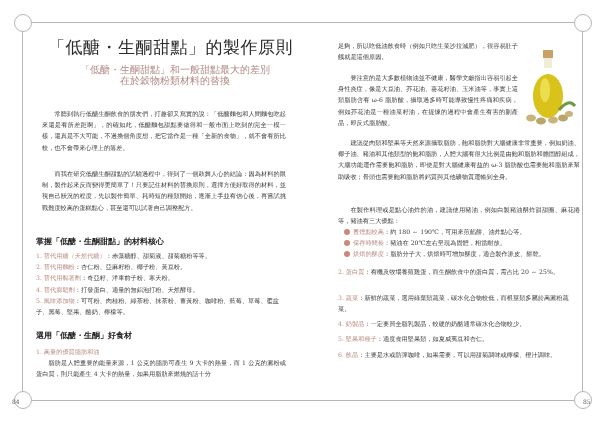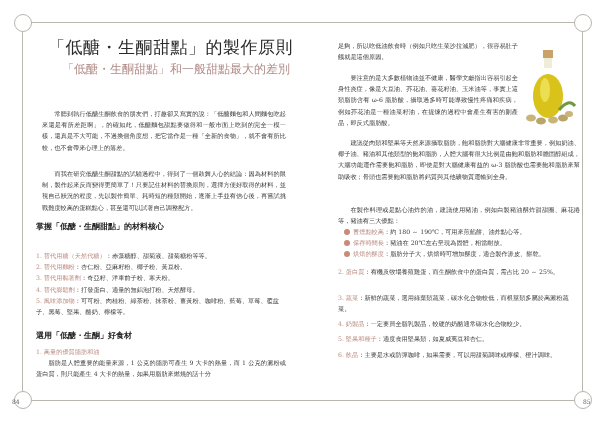--- a/index.html
+++ b/index.html
@@ -13,21 +13,21 @@
   .notch.bl { left:14px; top:391px; }
   .notch.tr { left:574px; top:14px; }
   .notch.br { left:574px; top:391px; }
   .mask { position:absolute; background:#fff; }
   .mask.tl { left:0; top:0; width:30px; height:30px; }
   .mask.bl { left:0; top:392px; width:30px; height:30px; }
   .mask.tr { left:575px; top:0; width:30px; height:30px; }
   .mask.br { left:575px; top:392px; width:30px; height:30px; }
   .pnum { position:absolute; font-size:6px; color:#555; }
   .title { position:absolute; left:48px; top:36px; width:250px; font-size:17px; color:#2a2a2a; letter-spacing:0.5px; font-family:Liberation Sans, sans-serif; }
-  .subtitle { position:absolute; left:60px; top:64px; width:230px; text-align:right; font-size:12px; line-height:11px; color:#b08a86; }
+  .subtitle { position:absolute; left:60px; top:64px; width:230px; text-align:center; font-size:10px; line-height:11px; color:#b08a86; }
   .para { position:absolute; font-size:6.2px; line-height:11.2px; color:#3a3a3a; text-indent:2em; text-align:justify; }
   .h2 { position:absolute; font-size:8px; font-weight:bold; color:#222; font-family:"DejaVu Sans",sans-serif; }
   .list { position:absolute; font-size:6.2px; line-height:11.2px; color:#3a3a3a; margin:0; padding:0; list-style:none; }
   .list li { padding-left:0; }
   .lbl { color:#b98a7f; }
   .bullet { display:inline-block; width:6px; height:6px; border-radius:50%; background:#c98a7a; margin-right:3px; vertical-align:-1px; }
   .bottle { position:absolute; left:519px; top:48px; width:60px; height:80px; }
 </style>
 </head>
 <body>
@@ -39,25 +39,26 @@
 <div class="mask tr"></div>
 <div class="mask br"></div>
 <div class="notch tl"></div>
 <div class="notch bl"></div>
 <div class="notch tr"></div>
 <div class="notch br"></div>
 
 <div class="title">「低醣・生酮甜點」的製作原則</div>
 <div class="subtitle">
   <div>「低醣・生酮甜點」和一般甜點最大的差別</div>
+  <div>在於穀物粉類材料的替換</div>
 </div>
 <div class="para" style="left:42px; top:108px; width:244px;">常聽到執行低醣生酮飲食的朋友們，打趣卻又寫實的說：「低醣麵包和人間麵包吃起來還是有所差距啊」，的確如此，低醣麵包甜點要做得和一般市面上吃到的完全一模一樣，還真是不大可能，不過換個角度想，把它當作是一種「全新的食物」，就不會有所比較，也不會帶來心理上的落差。</div>
 <div class="para" style="left:42px; top:168px; width:244px;">而我在研究低醣生酮甜點的試驗過程中，得到了一個鼓舞人心的結論：因為材料的限制，製作起來反而變得更簡單了！只要記住材料的替換原則，選擇方便好取得的材料，並視自己狀況的程度，先以製作簡單、耗時短的種類開始，逐漸上手並有信心後，再嘗試挑戰難度較高的蛋糕點心，甚至還可以試著自己調整配方。</div>
 
-<div class="h2" style="left:36px; top:221px;text-align:center;">掌握「低醣・生酮甜點」的材料核心</div>
+<div class="h2" style="left:36px; top:236px;text-align:center;">掌握「低醣・生酮甜點」的材料核心</div>
 <ul class="list" style="left:36px; top:250px; width:250px;">
   <li><span class="lbl">1. 替代用糖（天然代糖）</span><span>：赤藻糖醇、甜菊液、甜菊糖粉等等。</span></li>
   <li><span class="lbl">2. 替代用麵粉</span><span>：杏仁粉、亞麻籽粉、椰子粉、黃豆粉。</span></li>
   <li><span class="lbl">3. 替代用黏著劑</span><span>：奇亞籽、洋車前子粉、寒天粉。</span></li>
   <li><span class="lbl">4. 替代膨鬆劑</span><span>：打發蛋白、適量的無鋁泡打粉、天然酵母。</span></li>
   <li><span class="lbl">5. 風味添加物</span><span>：可可粉、肉桂粉、綠茶粉、抹茶粉、薑黃粉、咖啡粉、藍莓、草莓、覆盆子、黑莓、堅果、酪奶、檸檬等。</span></li>
 </ul>
 
 <div class="h2" style="left:36px; top:330px;font-family:Liberation Serif, serif;">選用「低醣・生酮」好食材</div>
 <div class="list lbl" style="left:36px; top:346px;">1. 高量的優質脂肪和油</div>

